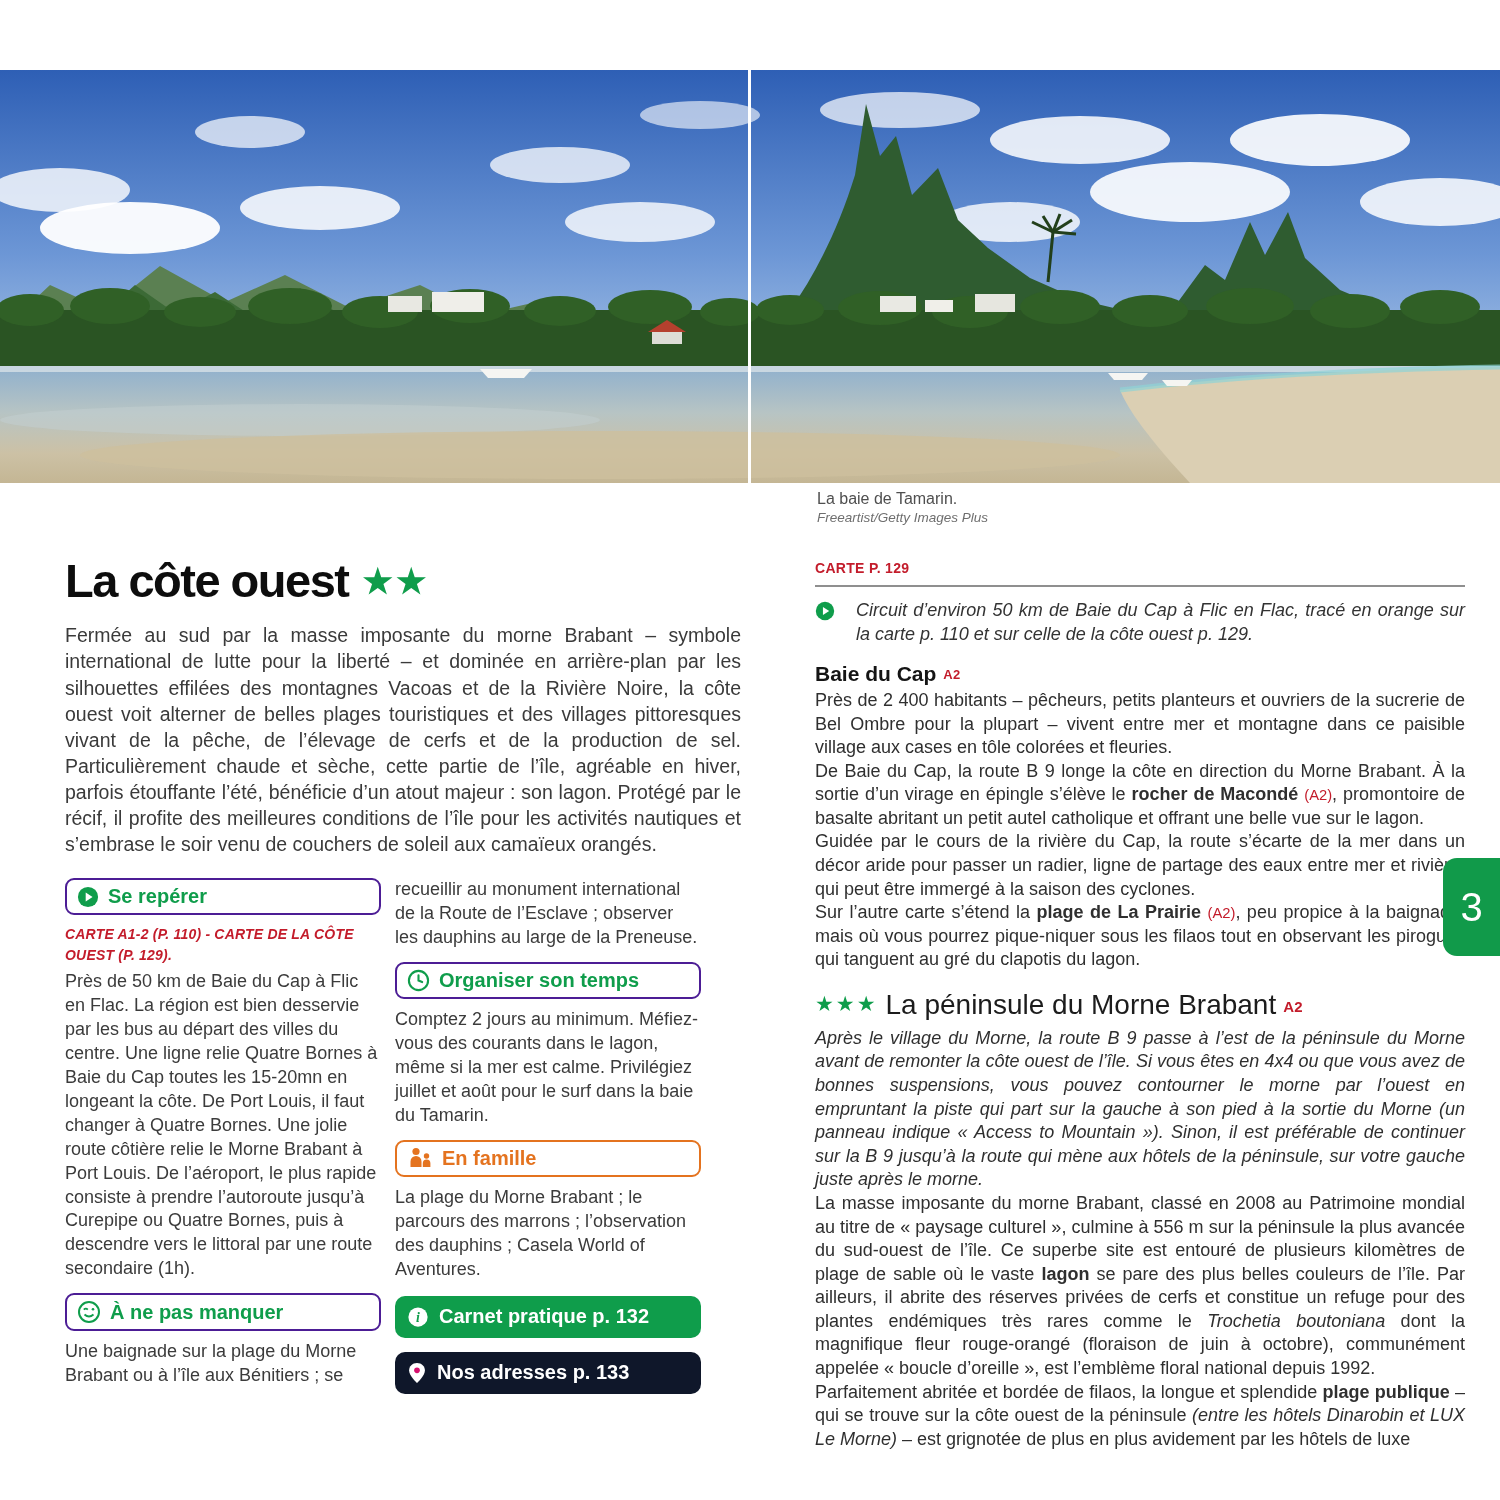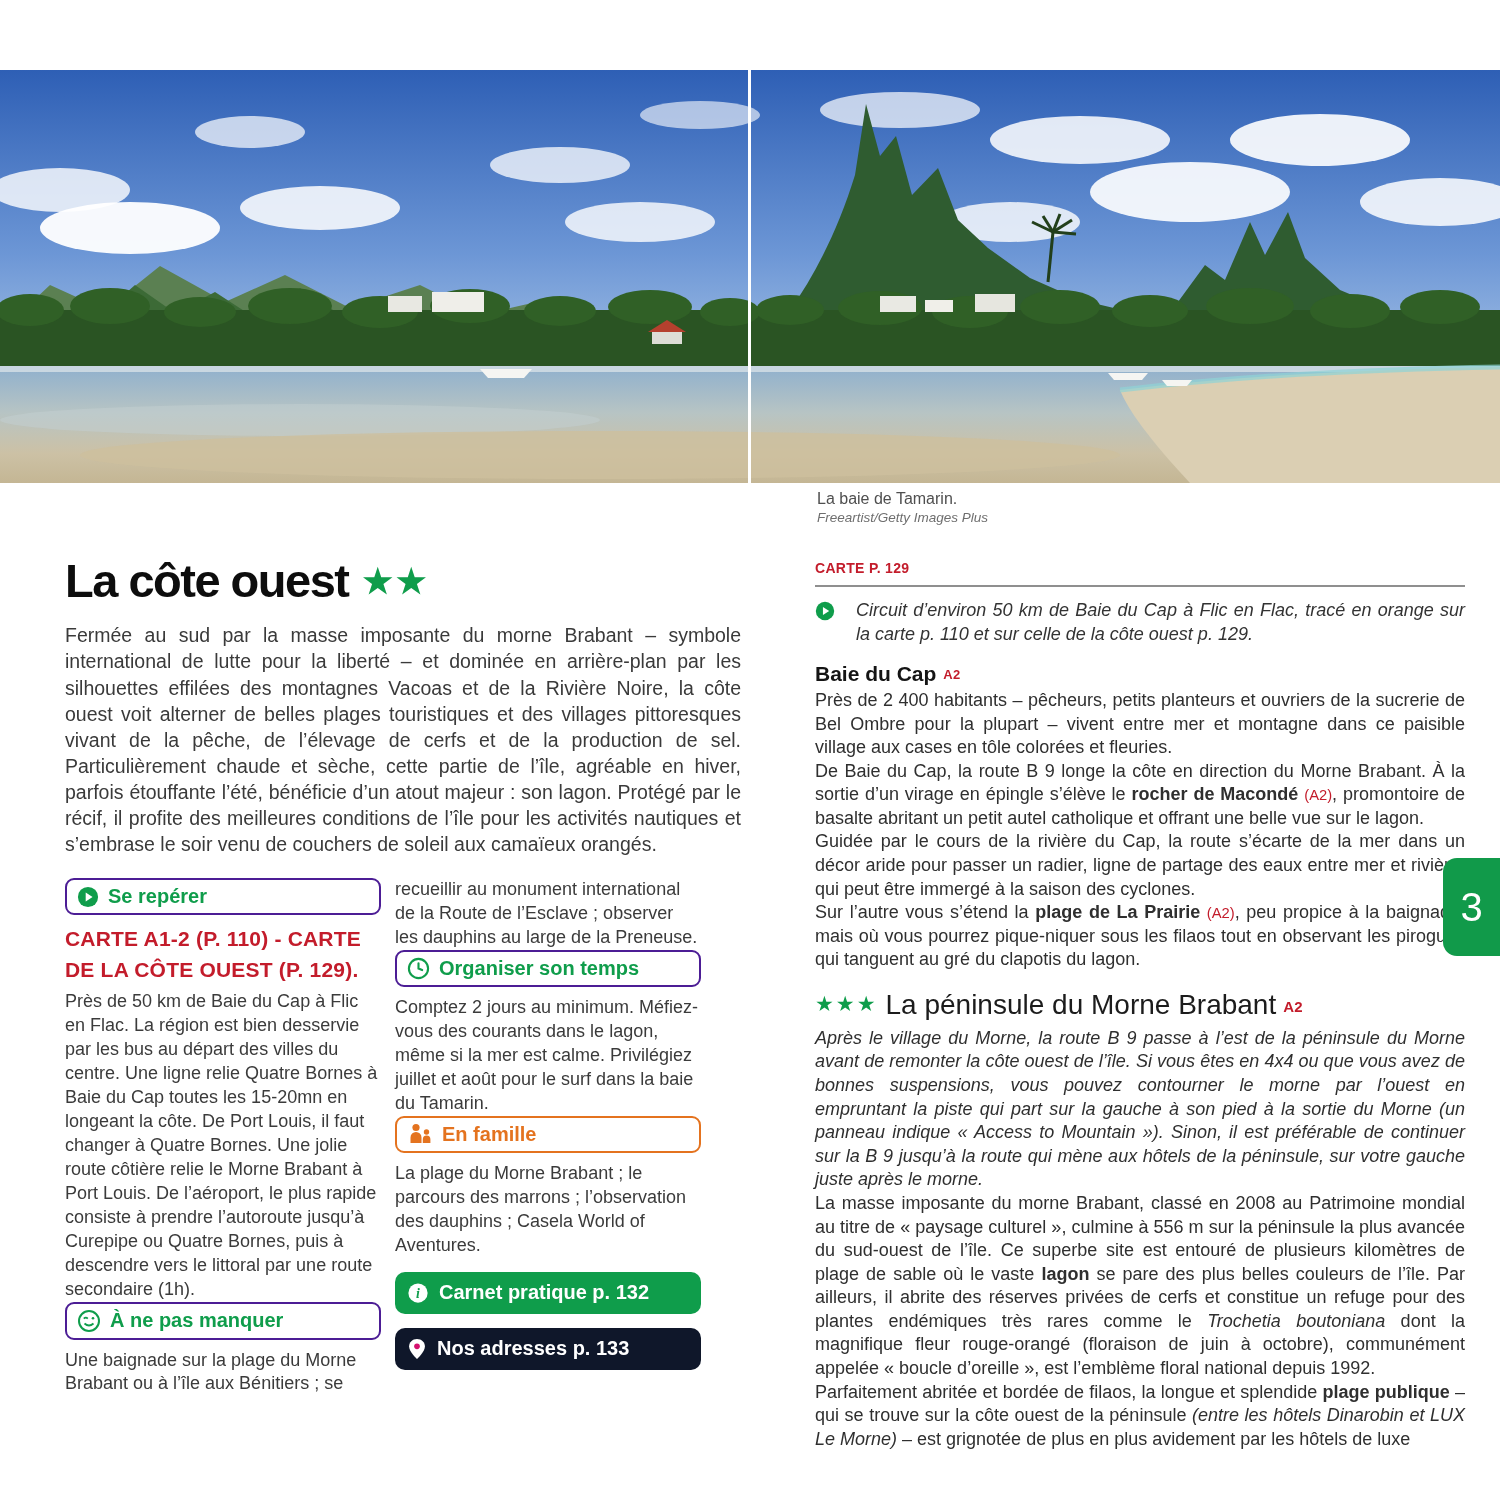--- a/index.html
+++ b/index.html
@@ -22,22 +22,22 @@
   .cols{display:flex;gap:14px;margin-top:21px;}
   .colA{width:316px;flex:none;}
   .colB{width:306px;flex:none;}
   .col-body{font-size:18px;line-height:1.33;color:#3b3b3b;margin:0;}
 
   .info-box{display:flex;align-items:center;gap:9px;border:2px solid #4c1d95;border-radius:9px;
             padding:5px 10px;margin:0 0 9px 0;}
   .info-box.orange{border-color:#e4731f;}
   .info-box .label{font-size:20px;font-weight:700;color:#0f9d4b;}
   .info-box.orange .label{color:#e4731f;}
-  .box-gap{}
-  .carte-note{color:#c31c2b;font-weight:700;font-size:21px;line-height:1.45;letter-spacing:.2px;margin:6px 0 5px;}
+  .box-gap{margin-top:12px;}
+  .carte-note{color:#c31c2b;font-weight:700;font-size:14px;line-height:1.45;letter-spacing:.2px;margin:6px 0 5px;font-style:italic;}
 
   .chip{display:flex;align-items:center;gap:10px;border-radius:10px;height:42px;padding:0 12px;
         color:#fff;font-size:20px;font-weight:700;margin-top:14px;}
   .chip.green{background:#0f9d4b;}
   .chip.pink{background:#0f172a;}
 
   
   .right-col{position:absolute;left:815px;top:560px;width:650px;}
   .sec-head{display:flex;align-items:baseline;justify-content:space-between;}
   h2{margin:0;font-size:34px;font-weight:300;color:#343434;letter-spacing:.2px;line-height:1.1;}
@@ -248,21 +248,21 @@
       <circle cx="12" cy="12" r="11" fill="#0f9d4b"></circle>
         <path d="M9.5 7.2 17 12l-7.5 4.8z" fill="#fff"></path>
     </svg>
     <span class="txt">Circuit d’environ 50 km de Baie du Cap à Flic en Flac, tracé en orange sur la carte p. 110 et sur celle de la côte ouest p. 129.</span>
   </div>
 
   <h3><span>Baie du Cap</span><span class="ref">A2</span></h3>
   <p><span>Près de 2 400 habitants – pêcheurs, petits planteurs et ouvriers de la sucrerie de Bel Ombre pour la plupart – vivent entre mer et montagne dans ce paisible village aux cases en tôle colorées et fleuries.</span></p>
   <p><span>De Baie du Cap, la route B 9 longe la côte en direction du Morne Brabant. À la sortie d’un virage en épingle s’élève le </span><span class="s-b">rocher de Macondé</span><span> </span><span class="s-red">(A2)</span><span>, promontoire de basalte abritant un petit autel catholique et offrant une belle vue sur le lagon.</span></p>
   <p><span>Guidée par le cours de la rivière du Cap, la route s’écarte de la mer dans un décor aride pour passer un radier, ligne de partage des eaux entre mer et rivière, qui peut être immergé à la saison des cyclones.</span></p>
-  <p><span>Sur l’autre vous s’étend la </span><span class="s-b">plage de La Prairie</span><span> </span><span class="s-red">(A2)</span><span>, peu propice à la baignade, mais où vous pourrez pique-niquer sous les filaos tout en observant les pirogues qui tanguent au gré du clapotis du lagon.</span></p>
+  <p><span>Sur l’autre carte s’étend la </span><span class="s-b">plage de La Prairie</span><span> </span><span class="s-red">(A2)</span><span>, peu propice à la baignade, mais où vous pourrez pique-niquer sous les filaos tout en observant les pirogues qui tanguent au gré du clapotis du lagon.</span></p>
 
   <h4><span class="stars3">★★★</span><span>La péninsule du Morne Brabant</span><span class="ref">A2</span></h4>
   <p class="ital">Après le village du Morne, la route B 9 passe à l’est de la péninsule du Morne avant de remonter la côte ouest de l’île. Si vous êtes en 4x4 ou que vous avez de bonnes suspensions, vous pouvez contourner le morne par l’ouest en empruntant la piste qui part sur la gauche à son pied à la sortie du Morne (un panneau indique « Access to Mountain »). Sinon, il est préférable de continuer sur la B 9 jusqu’à la route qui mène aux hôtels de la péninsule, sur votre gauche juste après le morne.</p>
   <p><span>La masse imposante du morne Brabant, classé en 2008 au Patrimoine mondial au titre de « paysage culturel », culmine à 556 m sur la péninsule la plus avancée du sud-ouest de l’île. Ce superbe site est entouré de plusieurs kilomètres de plage de sable où le vaste </span><span class="s-b">lagon</span><span> se pare des plus belles couleurs de l’île. Par ailleurs, il abrite des réserves privées de cerfs et constitue un refuge pour des plantes endémiques très rares comme le </span><span class="s-i">Trochetia boutoniana</span><span> dont la magnifique fleur rouge-orangé (floraison de juin à octobre), communément appelée « boucle d’oreille », est l’emblème floral national depuis 1992.</span></p>
   <p><span>Parfaitement abritée et bordée de filaos, la longue et splendide </span><span class="s-b">plage publique</span><span> – qui se trouve sur la côte ouest de la péninsule </span><span class="s-i">(entre les hôtels Dinarobin et LUX Le Morne)</span><span> – est grignotée de plus en plus avidement par les hôtels de luxe</span></p>
 </div>
 
 <div class="page-tab">
   <span>3</span>
 </div>

